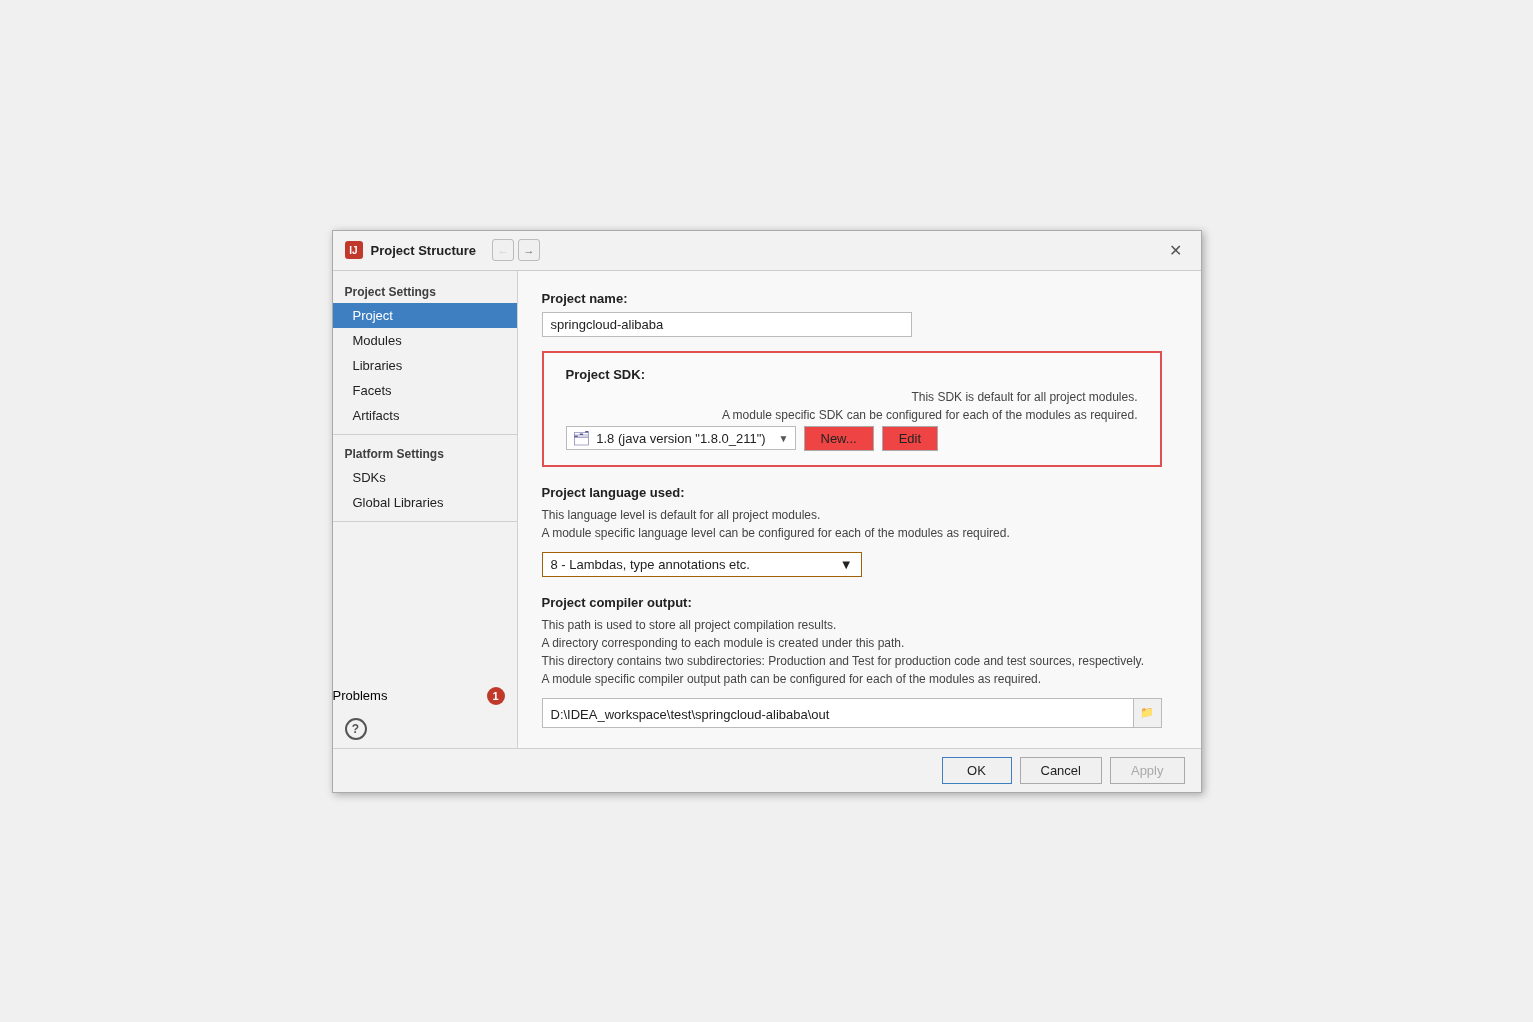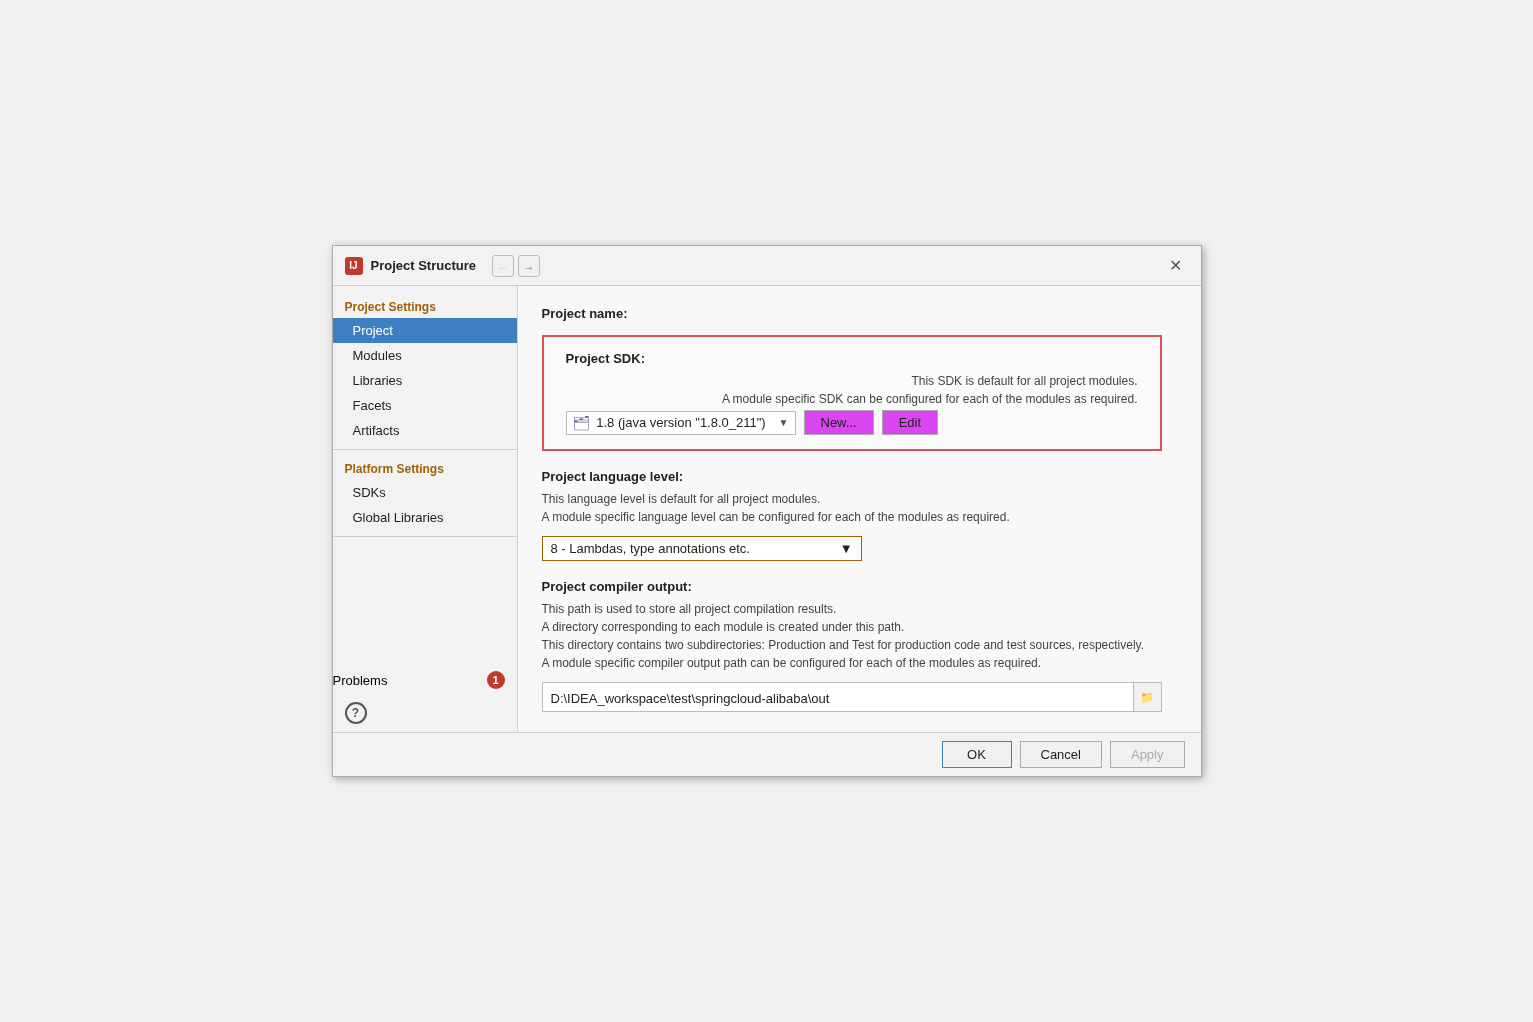--- a/index.html
+++ b/index.html
@@ -99,21 +99,21 @@
       background: #f2f2f2;
       border-right: 1px solid #d0d0d0;
       padding-top: 8px;
       display: flex;
       flex-direction: column;
     }
 
     .sidebar-section-label {
       font-size: 12px;
       font-weight: 700;
-      color: #a16207;
+      color: #404040;
       padding: 6px 4px 4px 12px;
     }
 
     .sidebar-item {
       padding: 5px 12px 5px 20px;
       font-size: 13px;
       color: #222;
       cursor: pointer;
     }
     .sidebar-item.active {
@@ -237,21 +237,21 @@
     }
 
     .sdk-dropdown-arrow {
       font-size: 10px;
       color: #555;
     }
 
     .btn {
       padding: 4px 16px;
       border: 1px solid #aaa;
-      background: #d946ef;
+      background: #ef4444;
       font-size: 13px;
       cursor: pointer;
       color: #222;
     }
 
     .section-block {
       margin-top: 18px;
     }
 
     .section-title {
@@ -402,20 +402,21 @@
           <span>Problems</span>
           <div class="badge">1</div>
         </div>
         <div class="help-btn">?</div>
       </div>
     </div>
 
     <div class="main-content">
       
       <div class="field-label">Project name:</div>
+      <input class="text-input" type="text" value="springcloud-alibaba" style="">
 
       
       <div class="sdk-box">
         <div class="sdk-box-title">Project SDK:</div>
         <div class="sdk-desc">
           <span>This SDK is default for all project modules.</span><br>
           <span>A module specific SDK can be configured for each of the modules as required.</span>
         </div>
         <div class="sdk-controls">
           <div class="sdk-dropdown">
@@ -424,21 +425,21 @@
             <span style="flex:1"></span>
             <span class="sdk-dropdown-arrow">▼</span>
           </div>
           <button class="btn">New...</button>
           <button class="btn">Edit</button>
         </div>
       </div>
 
       
       <div class="section-block">
-        <div class="section-title">Project language level:</div>
+        <div class="section-title">Project language used:</div>
         <div class="section-desc">
           <span>This language level is default for all project modules.</span><br>
           <span>A module specific language level can be configured for each of the modules as required.</span>
         </div>
         <div class="dropdown-select">
           <span>8 - Lambdas, type annotations etc.</span>
           <span>▼</span>
         </div>
       </div>
 

